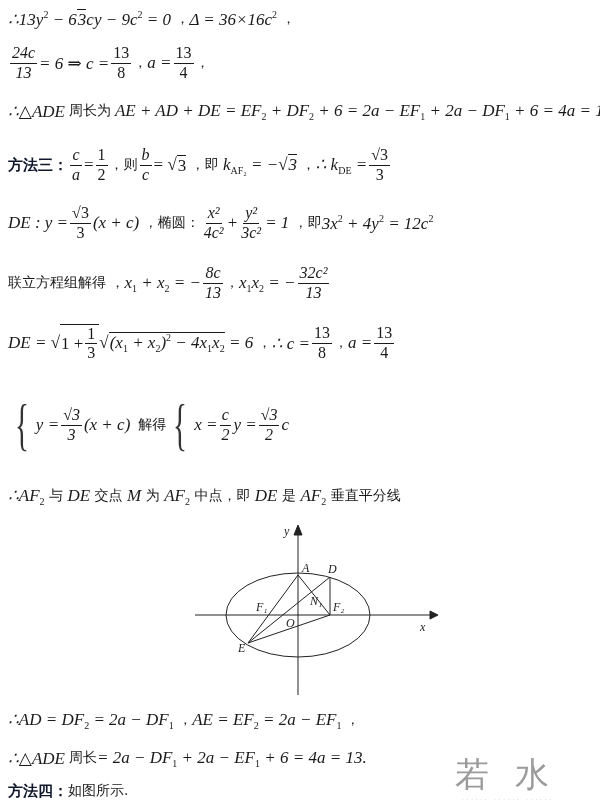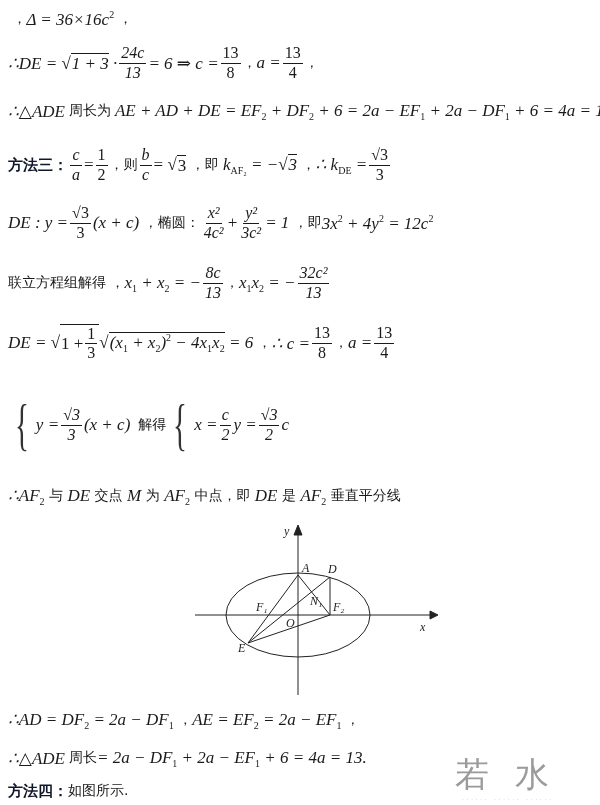--- a/index.html
+++ b/index.html
@@ -18,27 +18,27 @@
   .brace { font-size: 58px; font-weight: 100; line-height: 1; transform: scaleX(0.5); display: inline-block; color: #333; }
   .sys { display: inline-flex; justify-content: space-around; height: 96px; }
   .watermark { position: absolute; left: 455px; top: 752px; font-family: "DejaVu Sans", sans-serif; font-size: 34px; color: #8a8a8a; letter-spacing: 26px; opacity: .85; }
   .wm-sub { position: absolute; left: 462px; top: 796px; font-size: 5px; color: #999; letter-spacing: 3px; font-family: "DejaVu Sans", sans-serif; }
   svg text { font-family: "Liberation Serif", serif; font-style: italic; }
 </style>
 </head>
 <body>
 
 <div class="line" style="top:4px;height:30px;">
+  <span class="m">∴13y<span class="sup">2</span> − 6<span class="sqrt">3</span>cy − 9c<span class="sup">2</span> = 0</span>
   <span class="cn">&nbsp;，</span>
   <span class="m">Δ = 36×16c<span class="sup">2</span></span>
     <span class="cn">&nbsp;，</span>
 </div>
 
 <div class="line" style="top:40px;height:46px;">
-  <span class="m">∴DE = √<span class="sqrt">1 + 3</span> ·</span>
   <span class="frac m">
       <span class="num">24c</span>
       <span class="den">13</span>
     </span>
   <span class="m">= 6 ⇒ c =</span>
   <span class="frac">
       <span class="num">13</span>
       <span class="den">8</span>
     </span>
   <span class="cn">，</span>

